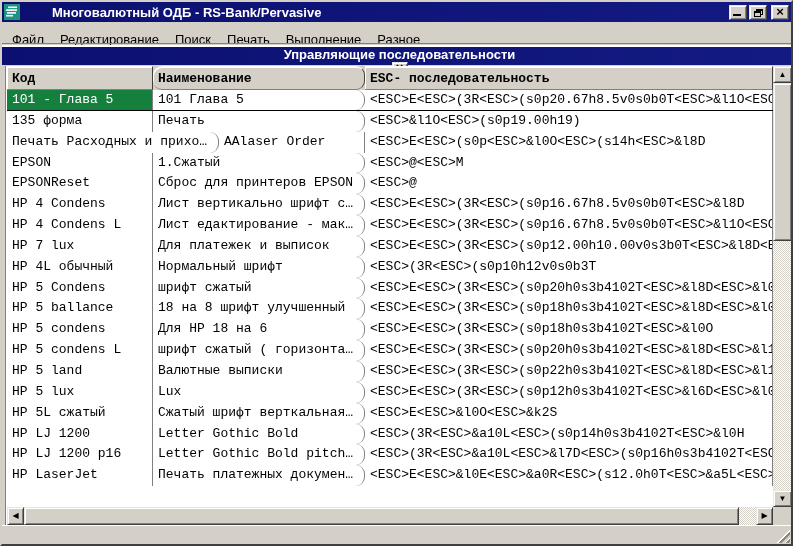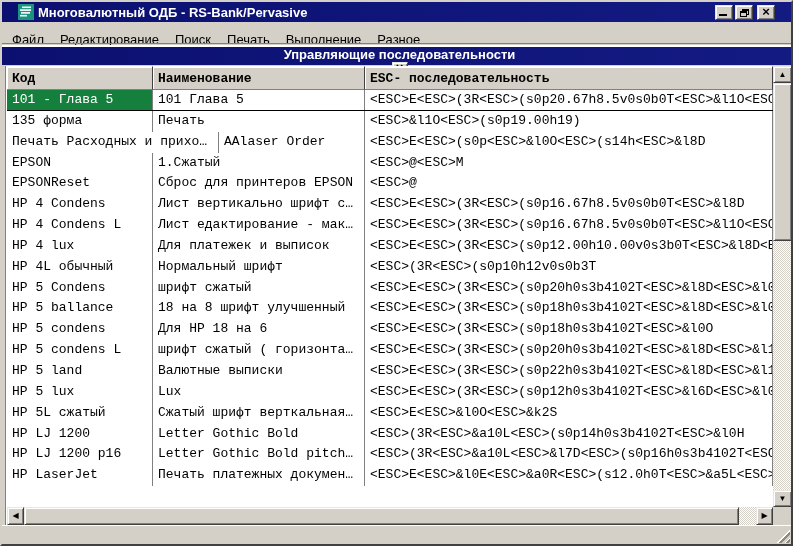--- a/index.html
+++ b/index.html
@@ -7,21 +7,21 @@
   body {
     width:793px; height:546px; position:relative;
     background:#d4d0c8; overflow:hidden;
     font-family:"Liberation Sans", sans-serif;
     border:2px solid #d4d0c8; border-right-color:#404040; border-bottom-color:#404040;
   }
   
   .titlebar {
     position:absolute; left:0; top:0; width:789px; height:20px;
     background:linear-gradient(90deg,#0b1070 0%,#131a82 100%);
-    display:flex; align-items:center; padding:0 16px;
+    display:flex; align-items:center; padding:0 2px;gap:28px;
   }
   .app-icon { width:16px; height:16px; margin-right:4px; flex:none; }
   .titlebar-text {
     color:#fff; font-weight:bold; font-size:13px; white-space:nowrap;
     flex:1 1 auto; overflow:hidden;
   }
   .winbtns { display:flex; gap:2px; flex:none; }
   .b3d {
     background:#d4d0c8; border:1px solid; border-color:#e8e6e0 #404040 #404040 #e8e6e0;
     box-shadow: inset 1px 1px 0 #fff, inset -1px -1px 0 #808080;
@@ -73,21 +73,21 @@
   .table-body {
     position:absolute; left:5px; top:88px; width:766px; height:417px;
     background:#fff; overflow:hidden;
   }
   .row { display:flex; height:20.85px; line-height:20.85px;
     font-family:"Liberation Mono", monospace; font-size:13px; color:#000; }
   .row.sel { border-bottom:1px solid #000; }
   .cell { height:100%; padding-left:5px; white-space:nowrap; overflow:hidden;
     border-right:1px solid #808080; }
   .col-code { width:146px; flex:none; }
-  .col-name { width:212px; flex:none; }
+  .col-name { width:212px; flex:none;border-radius:9px; }
   .col-esc  { width:408px; flex:none; }
   .row.sel .col-code { background:#15803d; color:#fff; }
   
   .dither {
     background-image: conic-gradient(#ffffff 25%, #d4d0c8 0 50%, #ffffff 0 75%, #d4d0c8 0);
     background-size:2px 2px;
   }
   .v-scroll { position:absolute; left:771px; top:64px; width:19px; height:441px; }
   .v-scroll .btn { position:absolute; left:0; width:19px; height:17px; }
   .v-scroll .up { top:0; }
@@ -193,21 +193,21 @@
       <div class="cell col-code">HP 4 Condens</div>
       <div class="cell col-name">Лист вертикально шрифт с…</div>
       <div class="cell col-esc">&lt;ESC&gt;E&lt;ESC&gt;(3R&lt;ESC&gt;(s0p16.67h8.5v0s0b0T&lt;ESC&gt;&amp;l8D</div>
     </div>
     <div class="row">
       <div class="cell col-code">HP 4 Condens L</div>
       <div class="cell col-name">Лист едактирование - мак…</div>
       <div class="cell col-esc">&lt;ESC&gt;E&lt;ESC&gt;(3R&lt;ESC&gt;(s0p16.67h8.5v0s0b0T&lt;ESC&gt;&amp;l1O&lt;ESC</div>
     </div>
     <div class="row">
-      <div class="cell col-code">HP 4 lux</div>
+      <div class="cell col-code">HP 7 lux</div>
       <div class="cell col-name">Для  платежек и выписок</div>
       <div class="cell col-esc">&lt;ESC&gt;E&lt;ESC&gt;(3R&lt;ESC&gt;(s0p12.00h10.00v0s3b0T&lt;ESC&gt;&amp;l8D&lt;E</div>
     </div>
     <div class="row">
       <div class="cell col-code">HP 4L обычный</div>
       <div class="cell col-name">Нормальный шрифт</div>
       <div class="cell col-esc">&lt;ESC&gt;(3R&lt;ESC&gt;(s0p10h12v0s0b3T</div>
     </div>
     <div class="row">
       <div class="cell col-code">HP 5 Condens</div>

